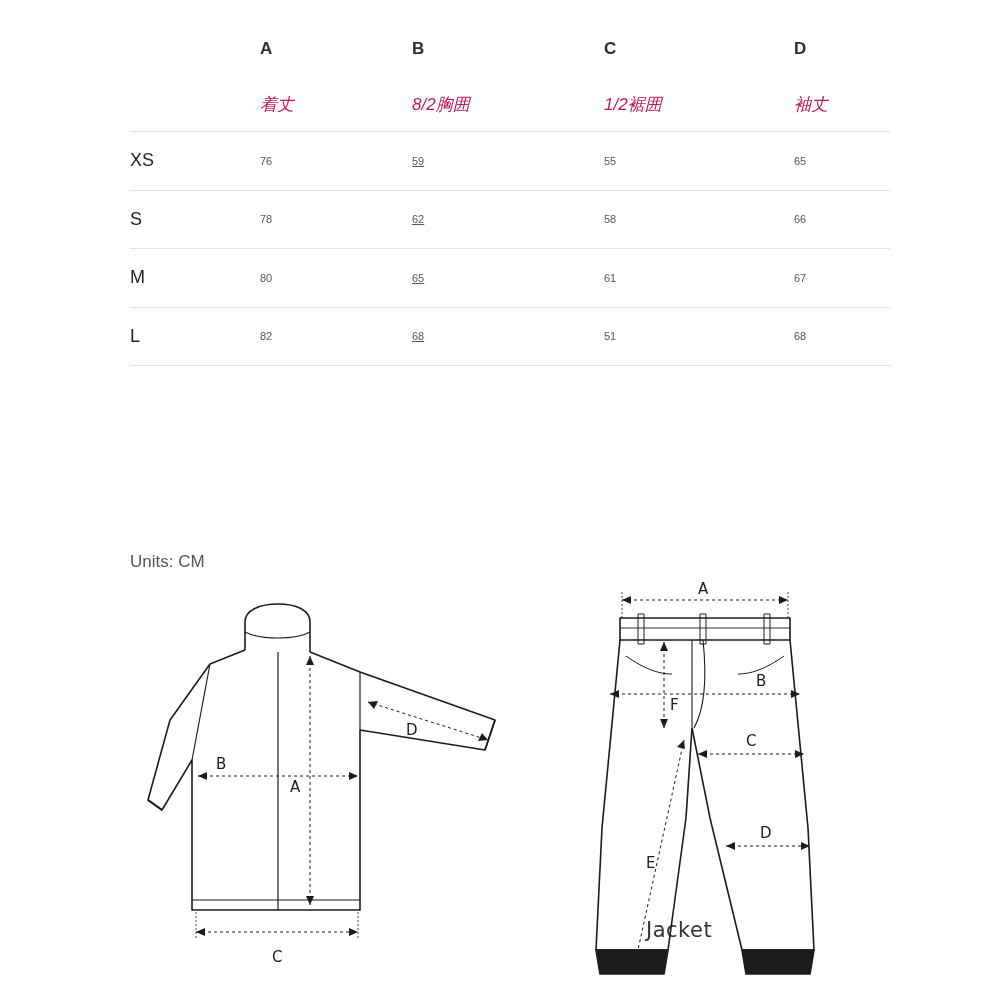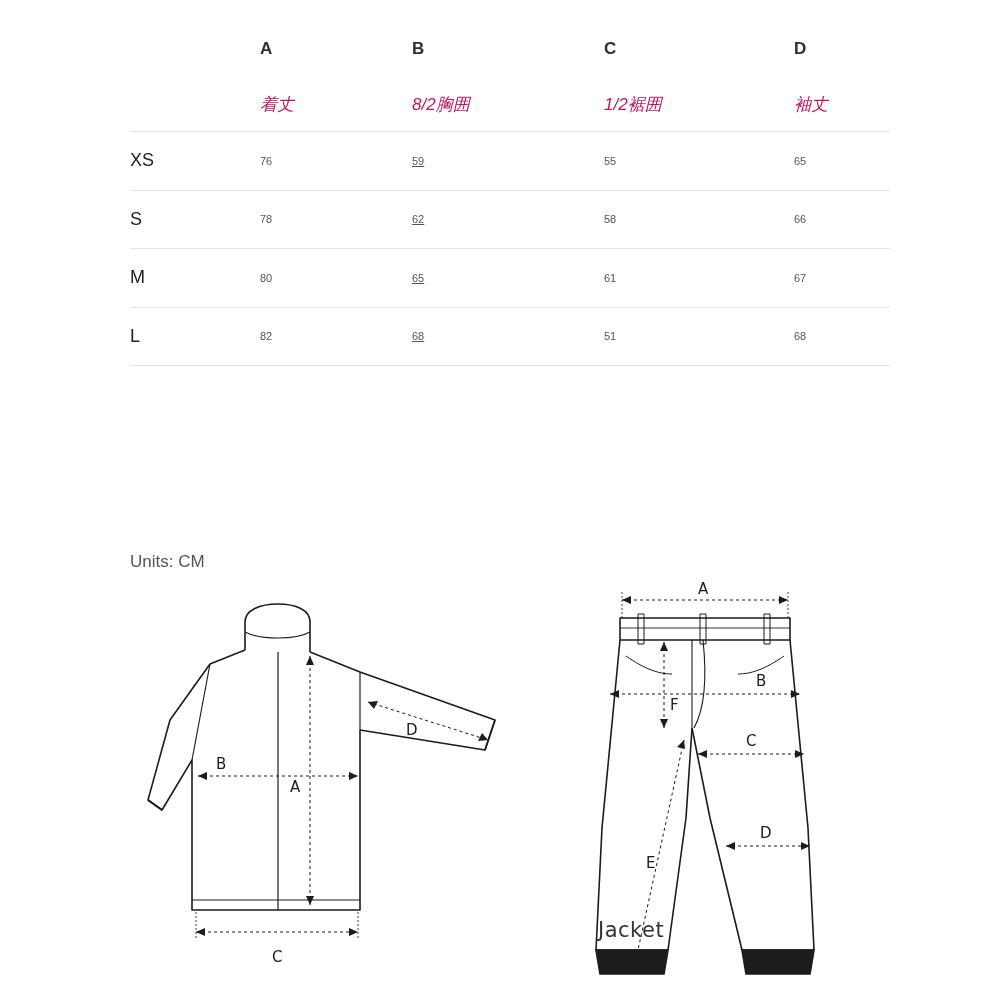--- a/index.html
+++ b/index.html
@@ -104,20 +104,21 @@
     position: absolute;
     left: 560px;
     top: 18px;
   }
   .caption {
     position: absolute;
     font-family: "DejaVu Sans", sans-serif;
     font-size: 21px;
     color: #333333;
     letter-spacing: 0.5px;
+    padding-left: 48px;
   }
   .caption-jacket { left: 488px; top: 338px; }
 </style>
 </head>
 <body>
 
 <div class="size-table-wrap">
   <table class="size-table">
     <colgroup>
       <col class="col-size">

